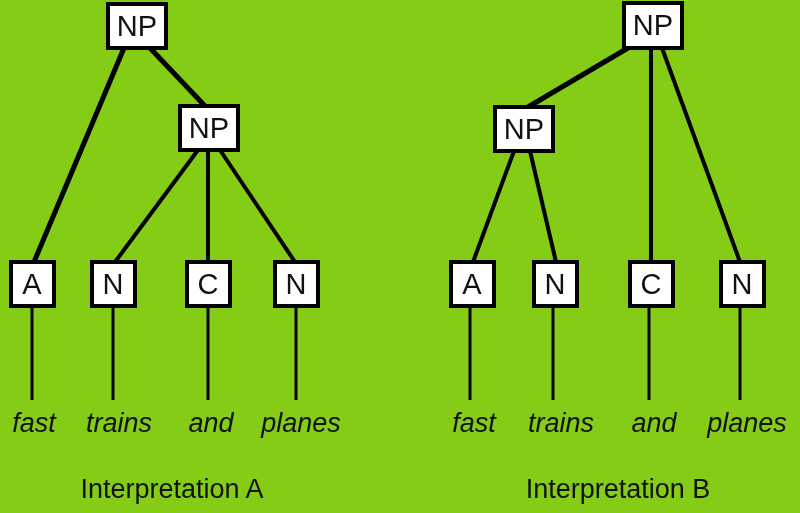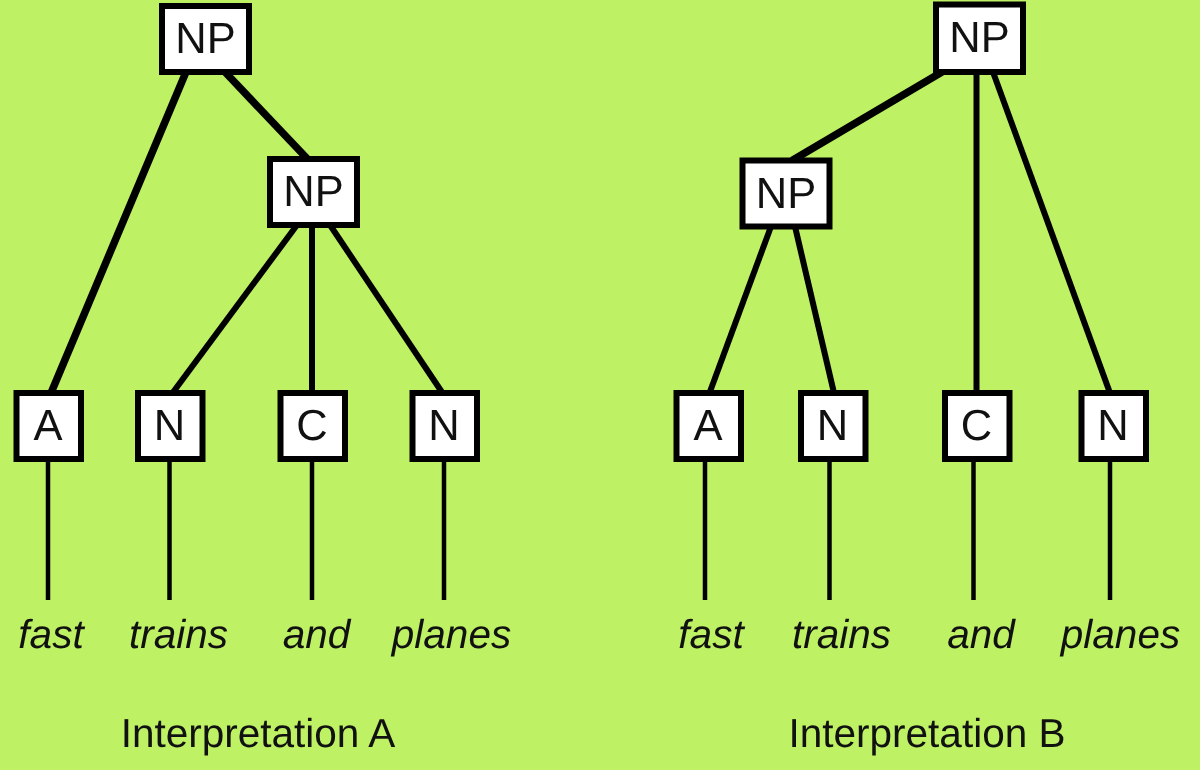--- a/index.html
+++ b/index.html
@@ -4,21 +4,21 @@
 <style>
   html, body {
     margin: 0;
     padding: 0;
     background: #ffffff;
   }
   #page {
     position: relative;
     width: 800px;
     height: 513px;
-    background: #bef264;
+    background: #84cc16;
     overflow: hidden;
     font-family: "Liberation Sans", sans-serif;
   }
   svg.tree-layer {
     position: absolute;
     left: 0;
     top: 0;
     width: 800px;
     height: 513px;
   }

